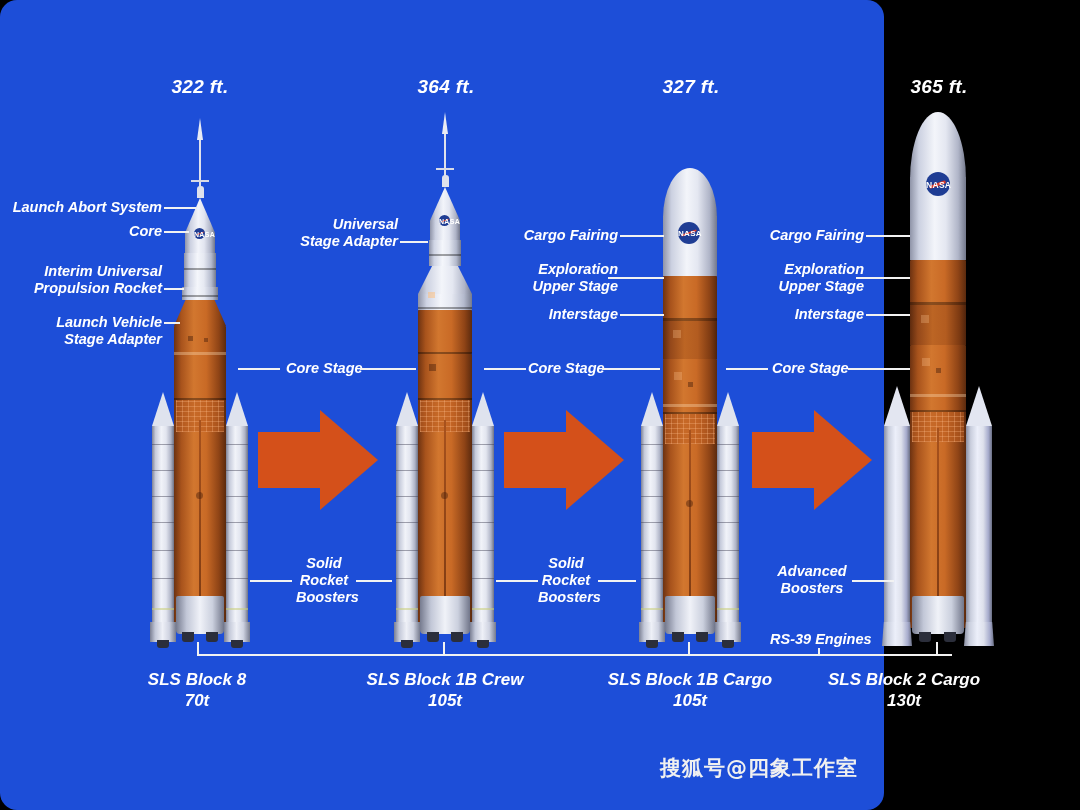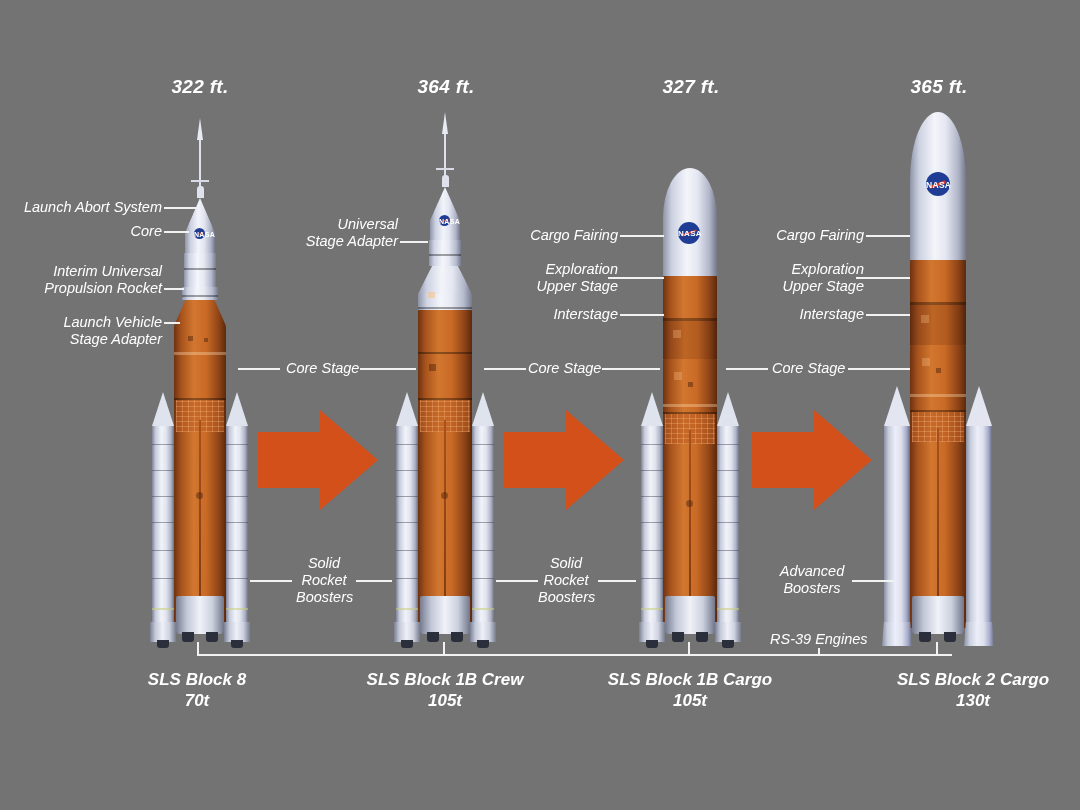--- a/index.html
+++ b/index.html
@@ -2,35 +2,35 @@
 <html><head>
 <meta charset="utf-8">
 <title>SLS Evolution Diagram</title>
 <style>
   html,body{margin:0;padding:0;background:#000;}
   body{
     width:1080px;height:810px;overflow:hidden;position:relative;
     font-family:"Liberation Sans","DejaVu Sans",sans-serif;
     background:#000;color:#fff;
   }
-  #stage{position:absolute;left:0;top:0;width:1080px;height:810px;background:#737373;}
+  #stage{position:absolute;left:0;top:0;width:884px;height:810px;background:#1d4ed8;border-radius:17px;}
 
   
   .hlabel{
     position:absolute;font-style:italic;font-weight:bold;color:#fff;
     font-size:19px;letter-spacing:.3px;text-align:center;white-space:nowrap;
     transform:translateX(-50%);
   }
   .vname{
     position:absolute;font-style:italic;font-weight:bold;color:#fff;
     font-size:17px;line-height:21px;text-align:center;white-space:nowrap;
     transform:translateX(-50%);
   }
   .callout{
-    position:absolute;font-style:italic;font-weight:normal;color:#fff;
+    position:absolute;font-style:italic;font-weight:bold;color:#fff;
     font-size:14.5px;line-height:17px;white-space:nowrap;
   }
   .callout.r{text-align:right;transform:translateX(-100%);}
   .callout.l{text-align:left;}
   .leader{position:absolute;height:1.6px;background:#f2f2f2;}
   .vtick{position:absolute;width:1.6px;background:#f2f2f2;}
 
   .watermark{
     position:absolute;right:26px;bottom:28px;font-size:21px;font-weight:bold;
     color:#f0f0f0;letter-spacing:1px;
@@ -478,19 +478,20 @@
     <div>70t</div>
   </div>
   <div class="vname" style="left:445px;top:669px;">
     <div>SLS Block 1B Crew</div>
     <div>105t</div>
   </div>
   <div class="vname" style="left:690px;top:669px;">
     <div>SLS Block 1B Cargo</div>
     <div>105t</div>
   </div>
-  <div class="vname" style="left:973px;top:669px;">
+  <div class="vname" style="left:904px;top:669px;">
     <div>SLS Block 2 Cargo</div>
     <div>130t</div>
   </div>
 
+  <div class="watermark">搜狐号@四象工作室</div>
 
 </div>
 
 </body></html>

